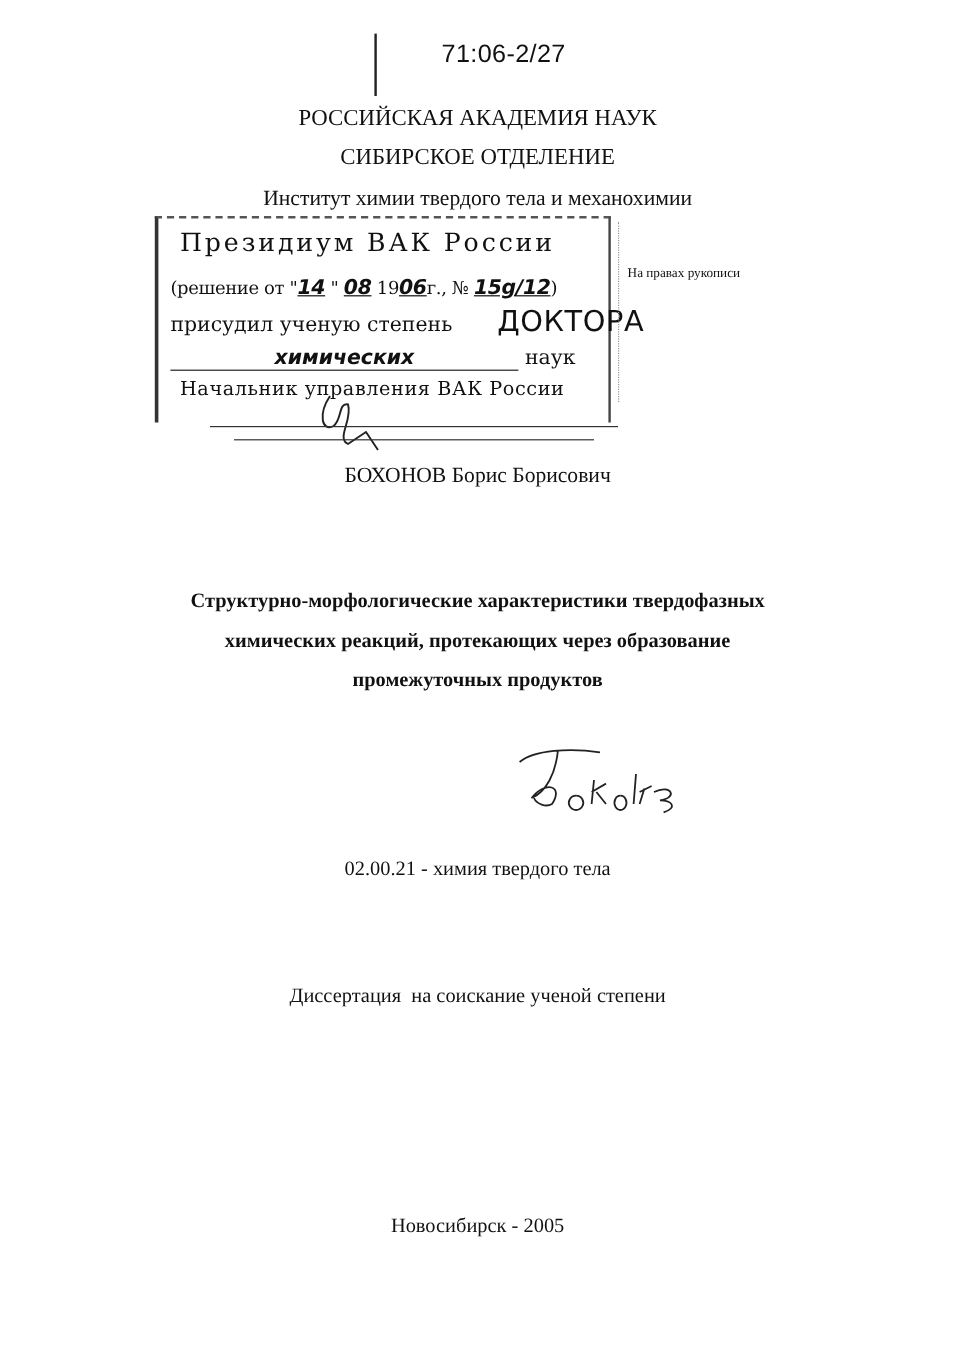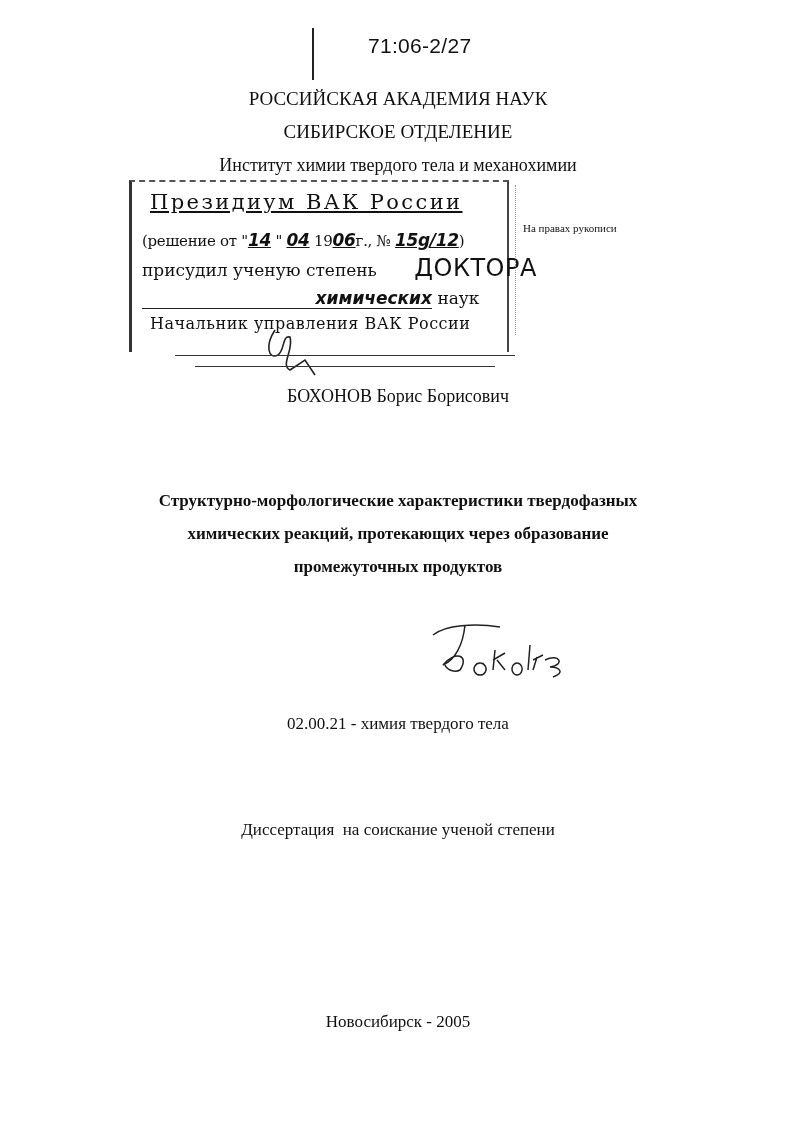--- a/index.html
+++ b/index.html
@@ -12,21 +12,21 @@
     .vline-top { left: 312px; top: 28px; width: 2px; height: 52px; background: #222; }
     .code { left: 368px; top: 34px; font-family: "Liberation Sans", "DejaVu Sans", sans-serif; font-size: 21px; letter-spacing: 0.3px; }
     .org1 { top: 88px; font-size: 19px; }
     .org2 { top: 121px; font-size: 19px; }
     .org3 { top: 155px; font-size: 18px; }
     .stamp {
       left: 129px; top: 180px; width: 375px; height: 170px;
       border-left: 3px solid #333; border-top: 2px dashed #555; border-right: 2px solid #444;
     }
     .stamp-line { position: absolute; white-space: nowrap; font-family: "DejaVu Serif", "Liberation Serif", serif; }
-    .s1 { left: 18px; top: 8px; font-size: 21px; letter-spacing: 2.4px; text-decoration: underline; }
+    .s1 { left: 18px; top: 8px; font-size: 21px; letter-spacing: 2.4px; }
     .s2 { left: 10px; top: 48px; font-size: 15px; letter-spacing: -0.3px; }
     .s3 { left: 10px; top: 72px; font-size: 17px; }
     .s3 .big { font-family: "DejaVu Sans", "Liberation Sans", sans-serif; font-size: 24px; letter-spacing: 0.5px; margin-left: 32px; }
     .s4 { left: 10px; top: 106px; font-size: 17px; }
     .s5 { left: 18px; top: 132px; font-size: 16px; letter-spacing: 0.5px; }
     .hand { font-family: "DejaVu Sans", "Liberation Sans", sans-serif; font-style: italic; font-weight: bold; font-size: 17px; text-decoration: underline; }
     .blank { display: inline-block; border-bottom: 1.5px solid #222; }
     .right-dots { left: 515px; top: 185px; width: 1px; height: 150px; border-left: 1px dotted #999; }
     .manuscript { left: 523px; top: 222px; font-size: 11px; }
     .sig-lines { left: 175px; top: 355px; width: 340px; }
@@ -45,30 +45,30 @@
 
 <div class="abs center org1">РОССИЙСКАЯ АКАДЕМИЯ НАУК</div>
 <div class="abs center org2">СИБИРСКОЕ ОТДЕЛЕНИЕ</div>
 <div class="abs center org3">Институт химии твердого тела и механохимии</div>
 
 <div class="abs stamp">
   <div class="stamp-line s1">Президиум ВАК России</div>
   <div class="stamp-line s2">
     <span>(решение от "</span><span class="hand">14</span>
     <span>"</span>
-    <span class="hand">04</span>
+    <span class="hand">08</span>
     <span>19</span><span class="hand">06</span><span>г., №</span>
     <span class="hand">15g/12</span><span>)</span>
   </div>
   <div class="stamp-line s3">
     <span>присудил ученую степень</span>
     <span class="big">ДОКТОРА</span>
   </div>
   <div class="stamp-line s4">
-    <span class="blank" style="width:290px;text-align:right;"><span class="hand" style="text-decoration:none;">химических</span></span>
+    <span class="blank" style="width:290px;text-align:center;"><span class="hand" style="text-decoration:none;">химических</span></span>
     <span>наук</span>
   </div>
   <div class="stamp-line s5">Начальник управления ВАК России</div>
 </div>
 <div class="abs right-dots"></div>
 
 <svg class="abs" style="left:260px;top:325px;" width="70" height="60">
   <path d="M15 5 C5 20, 8 35, 18 30 C25 25, 22 10, 30 12 C34 25, 20 40, 30 45 L45 35 L55 50" fill="none" stroke="#222" stroke-width="1.6"></path>
 </svg>
 <div class="abs sig-lines">

